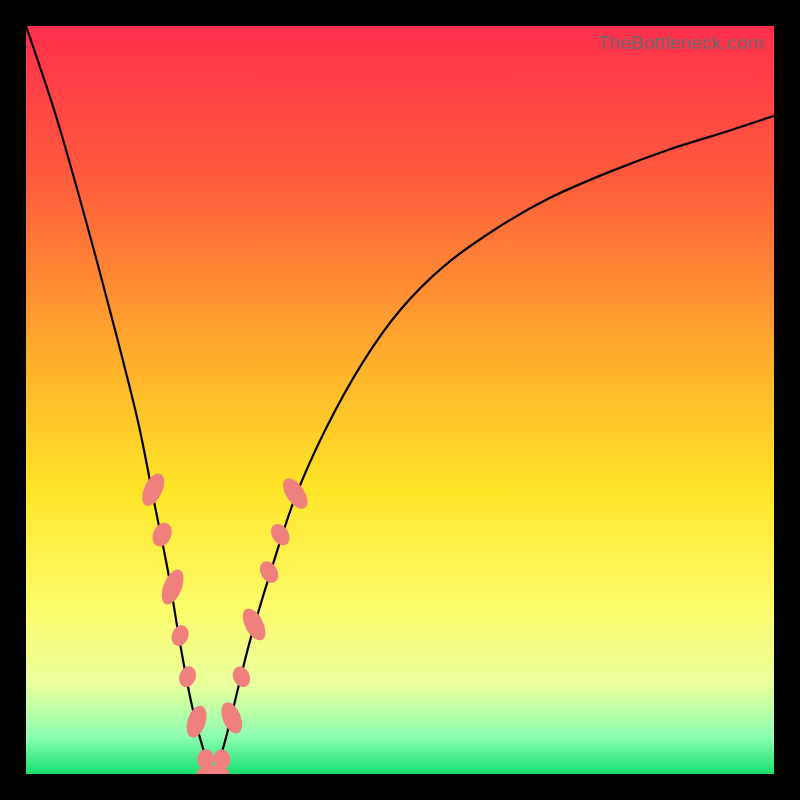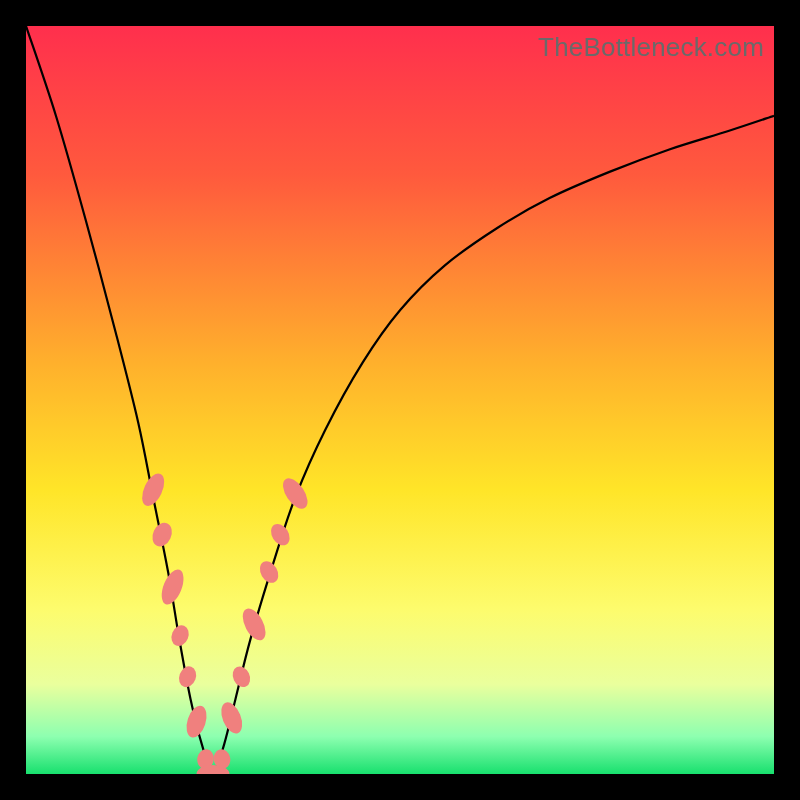--- a/index.html
+++ b/index.html
@@ -22,21 +22,21 @@
     top: 26px;
     width: 748px;
     height: 748px;
     overflow: hidden;
   }
   .watermark {
     position: absolute;
     top: 6px;
     right: 10px;
     color: #6a6a6a;
-    font-size: 26px;
+    font-size: 19px;
     font-weight: 500;
     letter-spacing: 0.2px;
     user-select: none;
   }
   svg.curve {
     position: absolute;
     inset: 0;
     width: 100%;
     height: 100%;
     overflow: visible;

